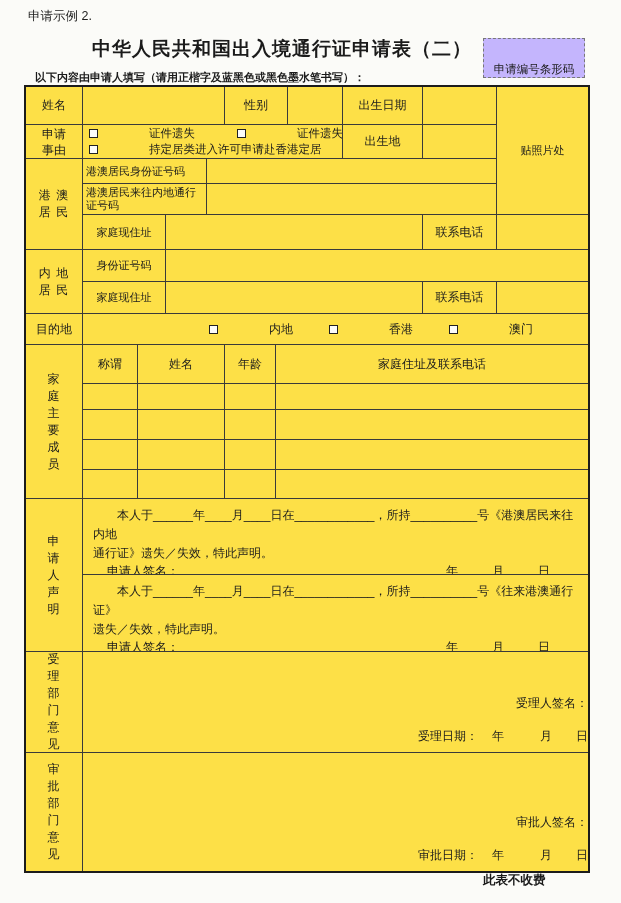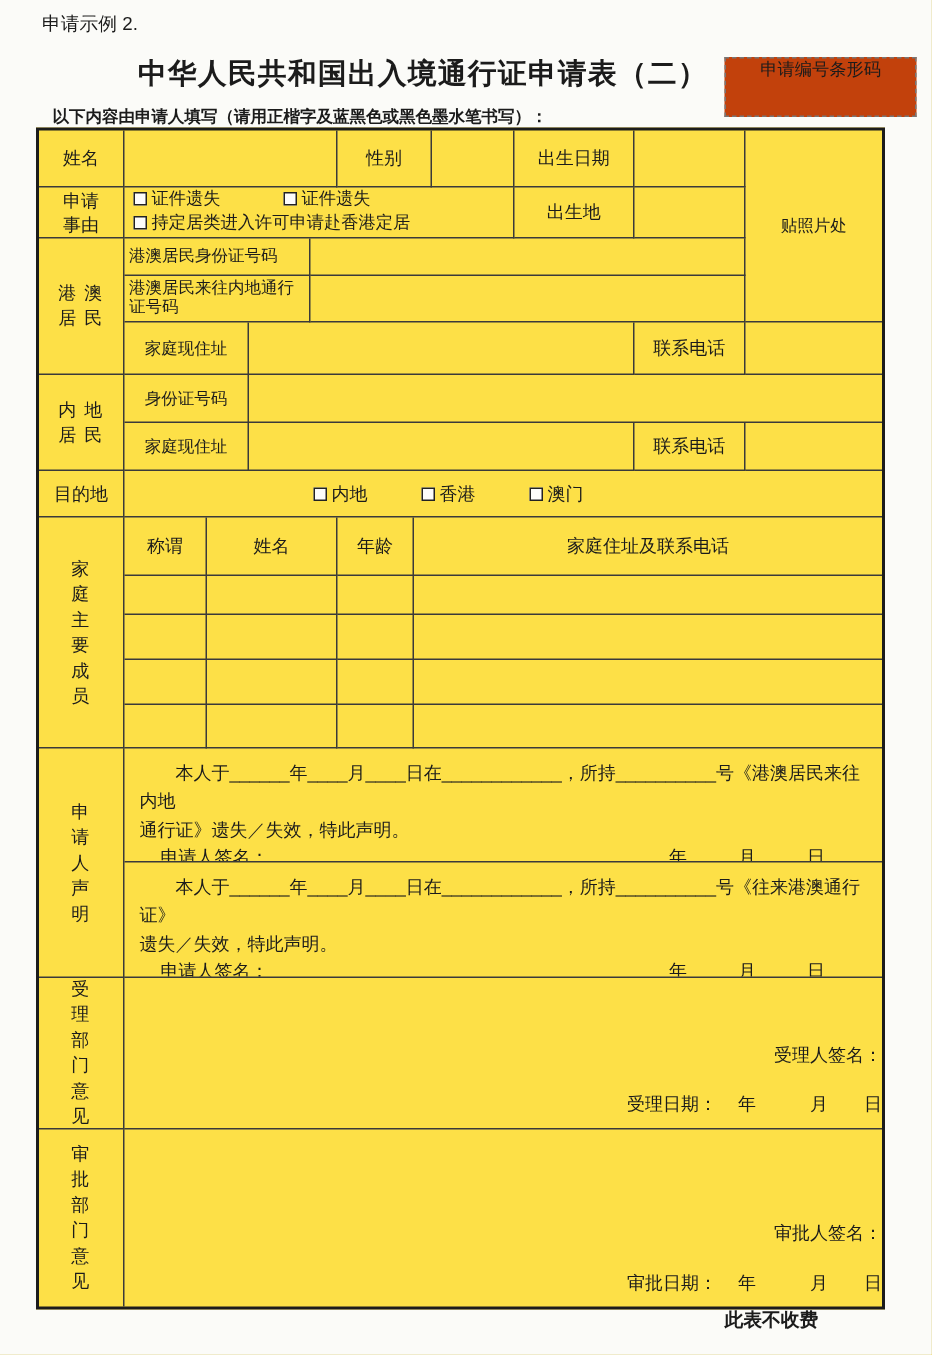--- a/index.html
+++ b/index.html
@@ -10,23 +10,23 @@
     font-family:"Liberation Sans", sans-serif;
     overflow:hidden;
   }
   .example-label { position:absolute; left:28px; top:8px; font-size:12.5px; }
   .form-title {
     position:absolute; left:92px; top:36px; width:380px;
     font-size:19px; font-weight:bold; text-align:center; letter-spacing:1px;
     white-space:nowrap;
   }
   .barcode-box {
-    position:absolute; left:483px; top:38px; width:128px; height:40px;
-    border:1px dashed #777; display:flex; align-items:flex-start; justify-content:center;
-    font-size:11.5px; background:#c2410c;
+    position:absolute; left:483px; top:38px; width:102px; height:40px;
+    border:1px dashed #777; display:flex; align-items:flex-end; justify-content:center;
+    font-size:11.5px; background:#c4b5fd;
   }
   .instruction { position:absolute; left:35px; top:70px; font-size:11px; font-weight:bold; }
   .footer-note { position:absolute; left:483px; top:872px; font-size:12.5px; font-weight:bold; }
 
   .form-grid {
     position:absolute; left:24px; top:85px;
     display:grid;
     grid-template-columns:57px 55px 28px 41px 18px 51px 12px 55px 80px 74px 91px;
     grid-template-rows:38px 34px 25px 31px 35px 32px 32px 31px 39px 26px 30px 30px 29px 76px 77px 101px 118px;
     border:2px solid #1c1c1c;
@@ -42,21 +42,21 @@
   .cell.no-bb { border-bottom:none; }
   .cell.left { justify-content:flex-start; text-align:left; }
   .vlabel { white-space:pre-line; line-height:17px; letter-spacing:1px; }
   .two-line { white-space:pre-line; line-height:16px; }
   .small { font-size:11px; }
   .sub-label { font-size:11px; line-height:13px; padding:1px 3px; }
   .cb {
     display:inline-block; width:9px; height:9px; border:1px solid #222;
     margin-right:3px; flex:0 0 auto; background:#fcfcfa;
   }
-  .opt { display:inline-flex; align-items:center; white-space:nowrap; }
+  .opt { display:inline-flex; align-items:center; white-space:nowrap;gap:48px; }
   .reason-cell { flex-direction:column; align-items:flex-start; justify-content:center; padding-left:6px; font-size:11.5px; line-height:16px; }
   .reason-line1 { display:flex; gap:42px; }
   .dest-cell { justify-content:flex-start; padding-left:126px; gap:36px; font-size:12px; }
   .decl-cell {
     flex-direction:column; align-items:stretch; justify-content:flex-start;
     text-align:left; font-size:12px;
   }
   .decl-para { white-space:pre-line; line-height:19px; padding:7px 10px 0 10px; text-indent:24px; }
   .decl-sign-row { margin-top:auto; margin-bottom:8px; display:flex; align-items:center; padding:0 38px 0 24px; }
   .decl-sign-row .spacer { flex:1; }

